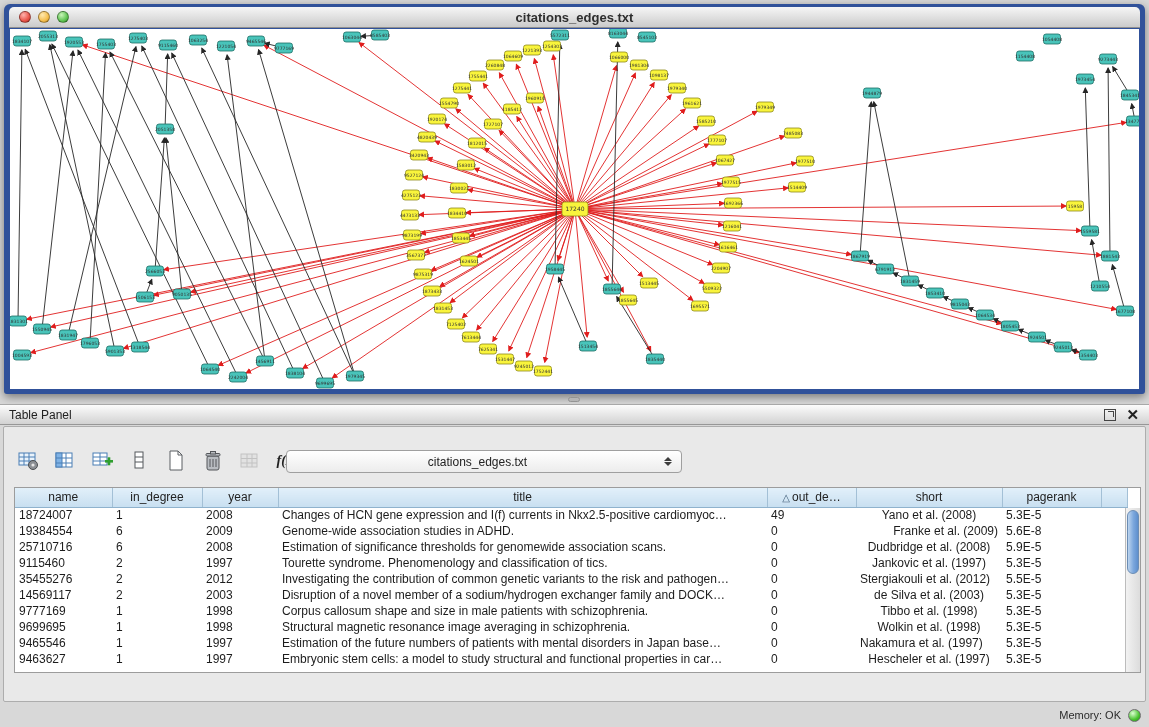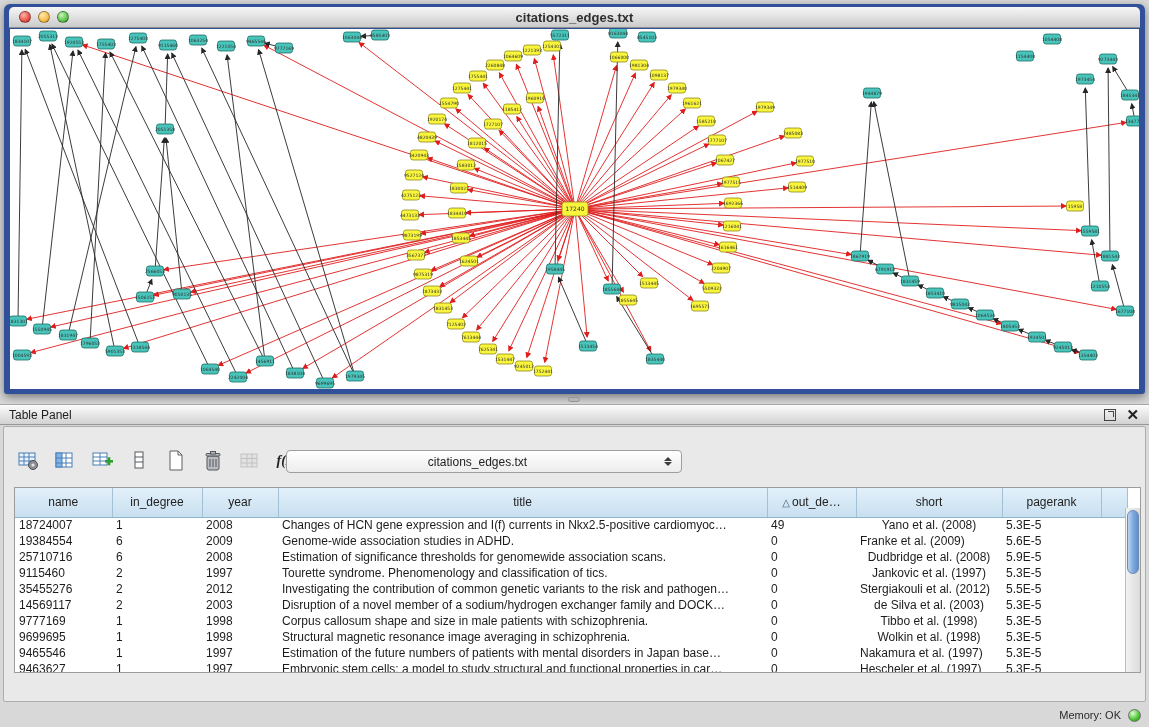--- a/index.html
+++ b/index.html
@@ -51,21 +51,21 @@
   .combo-text { flex:1; padding-left:9px; text-align:center; }
   .combo-arrows { width:18px; display:flex; flex-direction:column; align-items:center; gap:1px; margin-right:4px; }
   .combo-arrows i { display:block; width:0; height:0; border-left:4px solid transparent; border-right:4px solid transparent; }
   .combo-arrows i.up { border-bottom:4px solid #3c3c3c; }
   .combo-arrows i.dn { border-top:4px solid #3c3c3c; }
 
   .table-wrap { position:absolute; left:10px; top:60px; width:1127px; height:186px;
     background:#fff; border:1px solid #9c9c9c; overflow:hidden; }
   table.dt { border-collapse:collapse; table-layout:fixed; width:1112px; }
   table.dt th { background:linear-gradient(#e2f0fa,#c8dff0); border-right:1px solid #a3c0d6; border-bottom:1px solid #8fb2cd;
-    font-size:12px; font-weight:normal; color:#222; height:29px; text-align:center; overflow:hidden; white-space:nowrap; }
+    font-size:12px; font-weight:normal; color:#222; height:19px; text-align:center; overflow:hidden; white-space:nowrap; }
   table.dt td { font-size:12px; color:#1c1c1c; height:16px; padding:0 4px; white-space:nowrap; overflow:hidden; }
   .sort-tri { font-size:10px; color:#44607a; margin-right:2px; }
 
   .vscroll { position:absolute; right:0; top:20px; bottom:0; width:15px; background:linear-gradient(90deg,#f2f2f2,#dcdcdc);
     border-left:1px solid #bcbcbc; }
   .vthumb { position:absolute; left:1px; top:2px; width:12px; height:64px; border-radius:6px;
     background:linear-gradient(90deg,#bcd4ee,#7ba7dd 55%,#5e8fcd); border:1px solid #6b8db5; }
 
   .tabs { position:absolute; left:50%; transform:translateX(-50%); top:247px; display:flex;
     border:1px solid #8d8d8d; border-radius:4px; overflow:hidden; height:20px; background:#e2e2e2;
@@ -807,22 +807,22 @@
               <td style="text-align: center;">Yano et al. (2008)</td>
               <td>5.3E-5</td>
               <td></td>
             </tr>
             <tr>
               <td>19384554</td>
               <td>6</td>
               <td>2009</td>
               <td>Genome-wide association studies in ADHD.</td>
               <td>0</td>
-              <td style="text-align: left;">Franke et al. (2009)</td>
-              <td>5.6E-5</td>
+              <td style="text-align: right;">Franke et al. (2009)</td>
+              <td>5.6E-8</td>
               <td></td>
             </tr>
             <tr>
               <td>25710716</td>
               <td>6</td>
               <td>2008</td>
               <td>Estimation of significance thresholds for genomewide association scans.</td>
               <td>0</td>
               <td style="text-align: center;">Dudbridge et al. (2008)</td>
               <td>5.9E-5</td>
@@ -887,21 +887,21 @@
               <td style="text-align: left;">Nakamura et al. (1997)</td>
               <td>5.3E-5</td>
               <td></td>
             </tr>
             <tr>
               <td>9463627</td>
               <td>1</td>
               <td>1997</td>
               <td>Embryonic stem cells: a model to study structural and functional properties in car…</td>
               <td>0</td>
-              <td style="text-align: left;">Hescheler et al. (1997)</td>
+              <td style="text-align: center;">Hescheler et al. (1997)</td>
               <td>5.3E-5</td>
               <td></td>
             </tr>
           </tbody>
         </table>
       <div class="vscroll">
         <div class="vthumb"></div>
       </div>
     </div>
 

